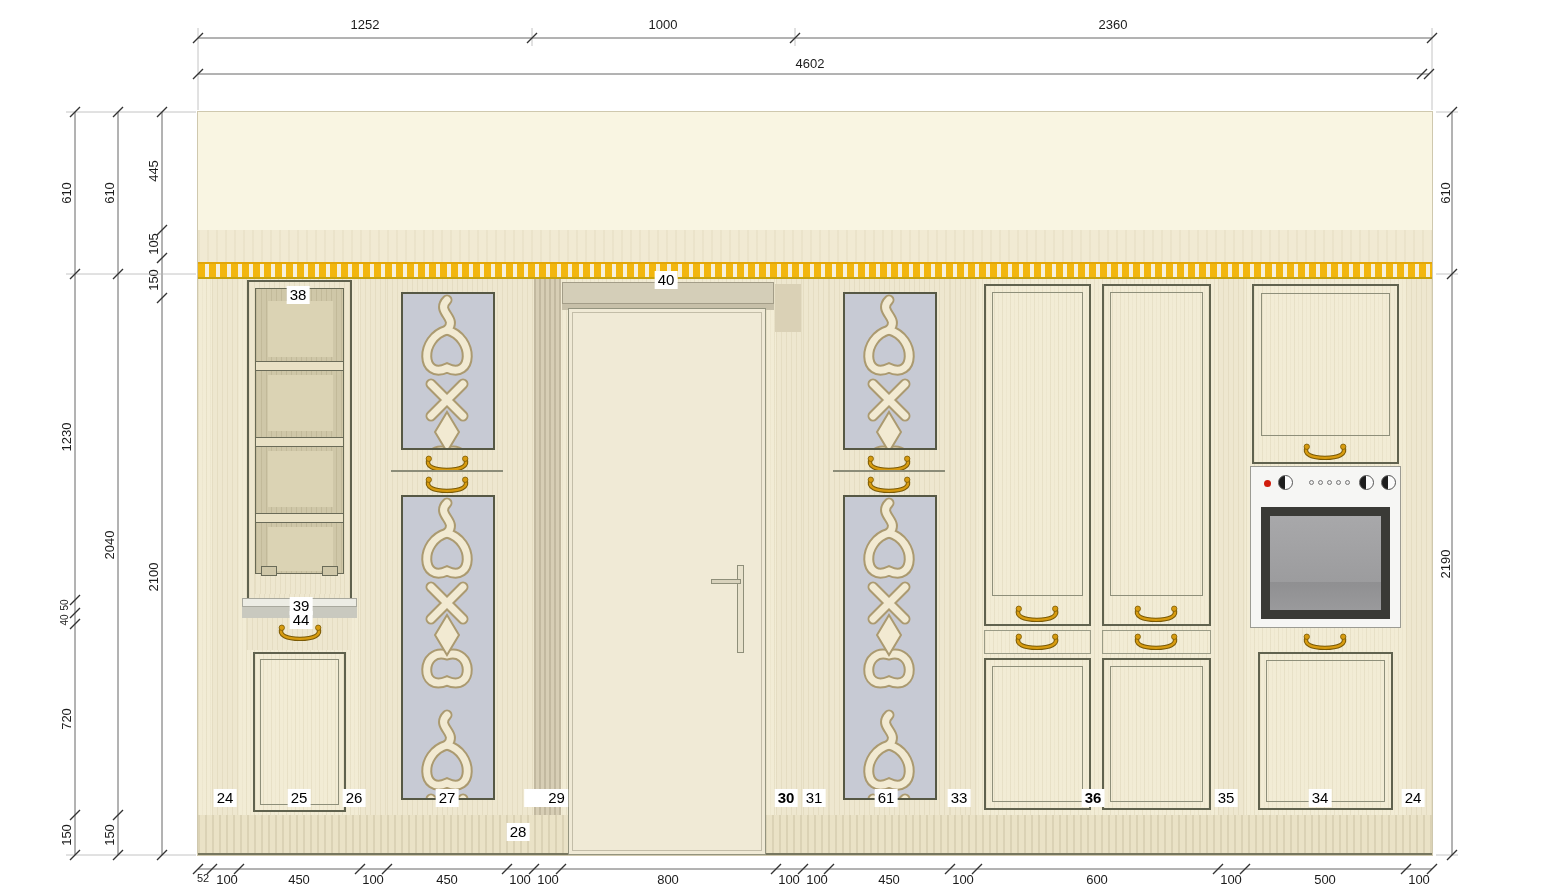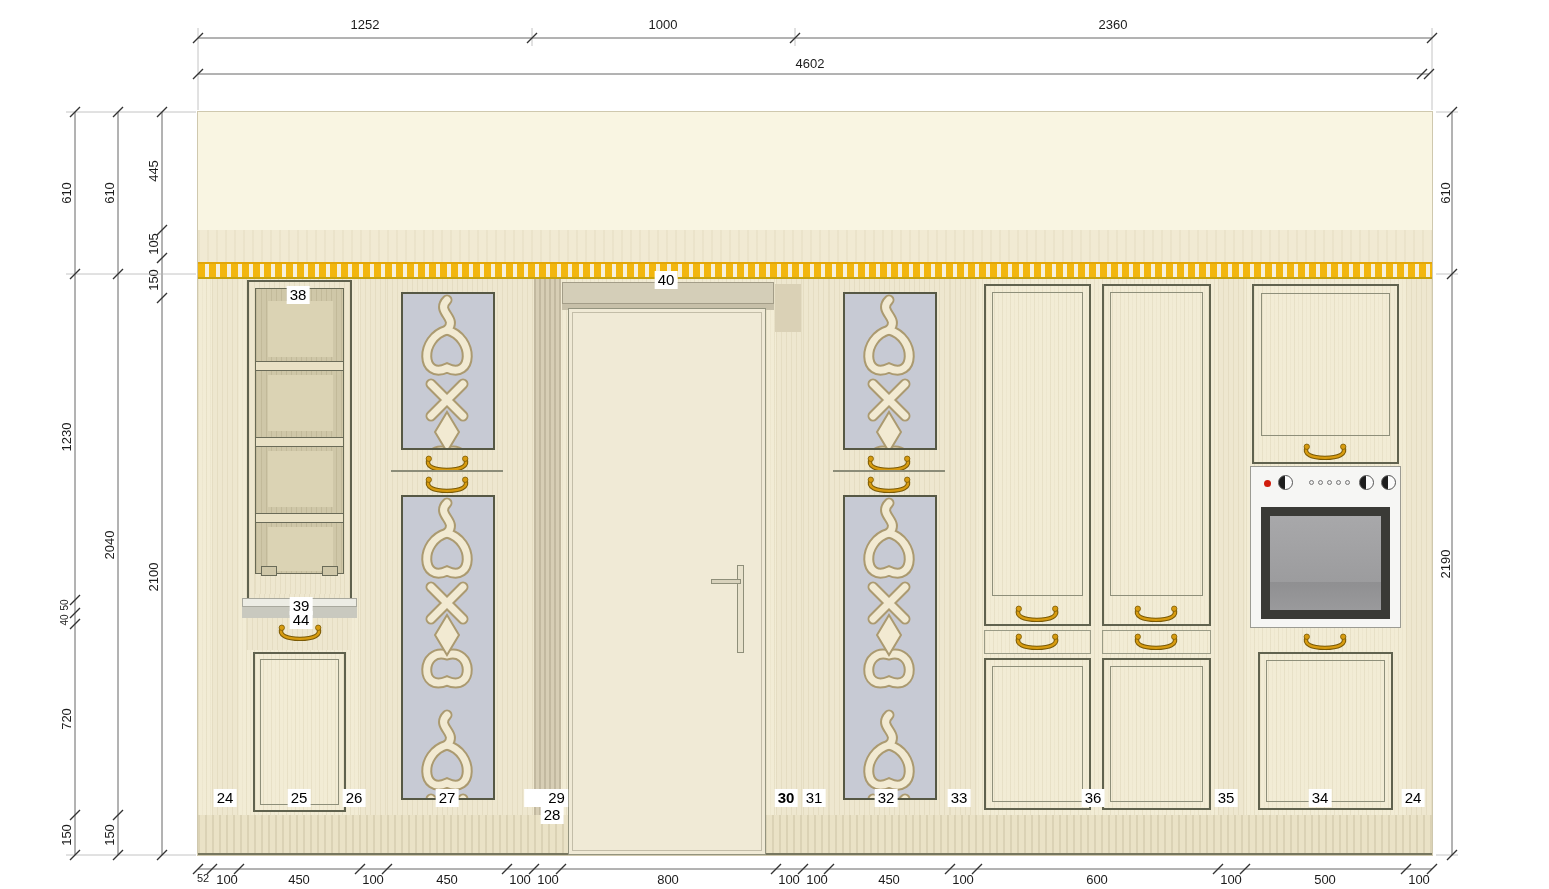--- a/index.html
+++ b/index.html
@@ -269,24 +269,24 @@
   <div class="dim" style="left:1419px;top:872px;">100</div>
 
   <div class="chip" style="left:298px;top:286px;">38</div>
   <div class="chip" style="left:666px;top:271px;">40</div>
   <div class="chip" style="left:301px;top:597px;">39</div>
   <div class="chip" style="left:301px;top:611px;">44</div>
   <div class="chip" style="left:225px;top:789px;">24</div>
   <div class="chip" style="left:299px;top:789px;">25</div>
   <div class="chip" style="left:354px;top:789px;">26</div>
   <div class="chip" style="left:447px;top:789px;">27</div>
-  <div class="chip" style="left:518px;top:806px;margin-left:34px;">28</div>
+  <div class="chip" style="left:518px;top:823px;">28</div>
   <div class="chip" style="left:546px;top:789px;padding-left:24px;">29</div>
   <div class="chip" style="left:786px;top:789px;font-weight:bold;">30</div>
   <div class="chip" style="left:814px;top:789px;">31</div>
-  <div class="chip" style="left:886px;top:789px;">32</div>
+  <div class="chip" style="left:886px;top:789px;">61</div>
   <div class="chip" style="left:959px;top:789px;">33</div>
-  <div class="chip" style="left:1093px;top:789px;">36</div>
+  <div class="chip" style="left:1093px;top:789px;font-weight:bold;">36</div>
   <div class="chip" style="left:1226px;top:789px;">35</div>
   <div class="chip" style="left:1320px;top:789px;">34</div>
   <div class="chip" style="left:1413px;top:789px;">24</div>
 
 </div>
 
 </body></html>

